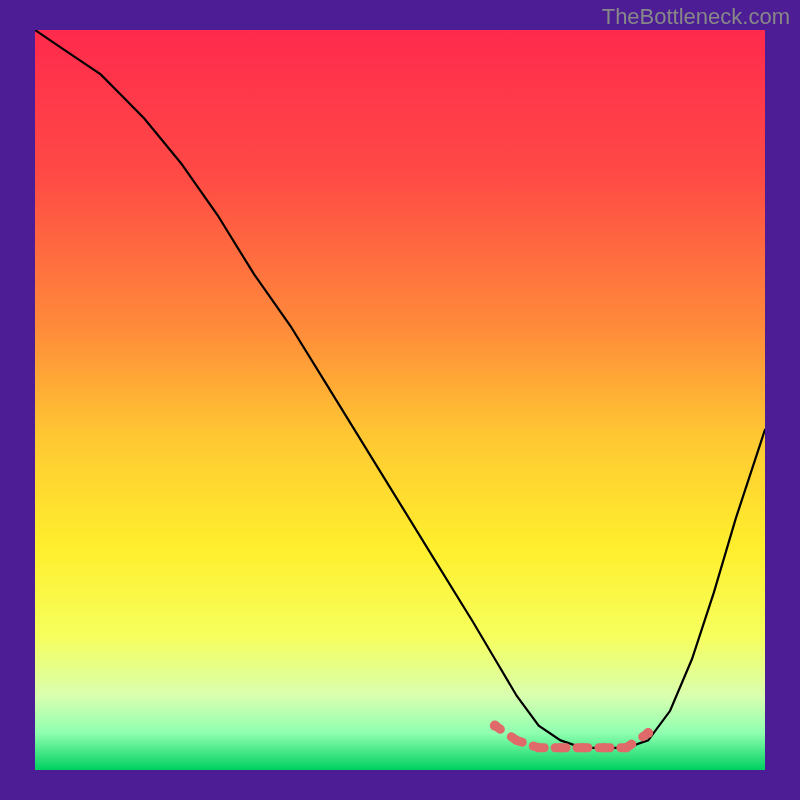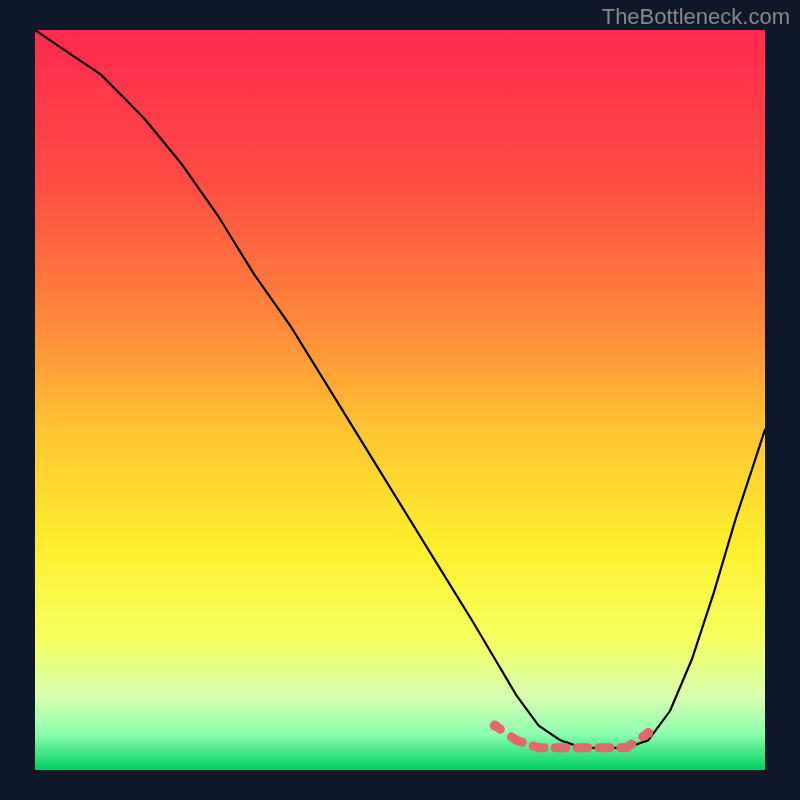--- a/index.html
+++ b/index.html
@@ -8,21 +8,21 @@
     background: #000;
     width: 800px;
     height: 800px;
     overflow: hidden;
     font-family: Arial, Helvetica, sans-serif;
   }
   .container {
     position: relative;
     width: 800px;
     height: 800px;
-    background: #0f172a;
+    background: #4c1d95;
   }
   .watermark {
     position: absolute;
     top: 4px;
     right: 10px;
     color: #888;
     font-size: 22px;
     font-weight: 500;
     z-index: 10;
   }

